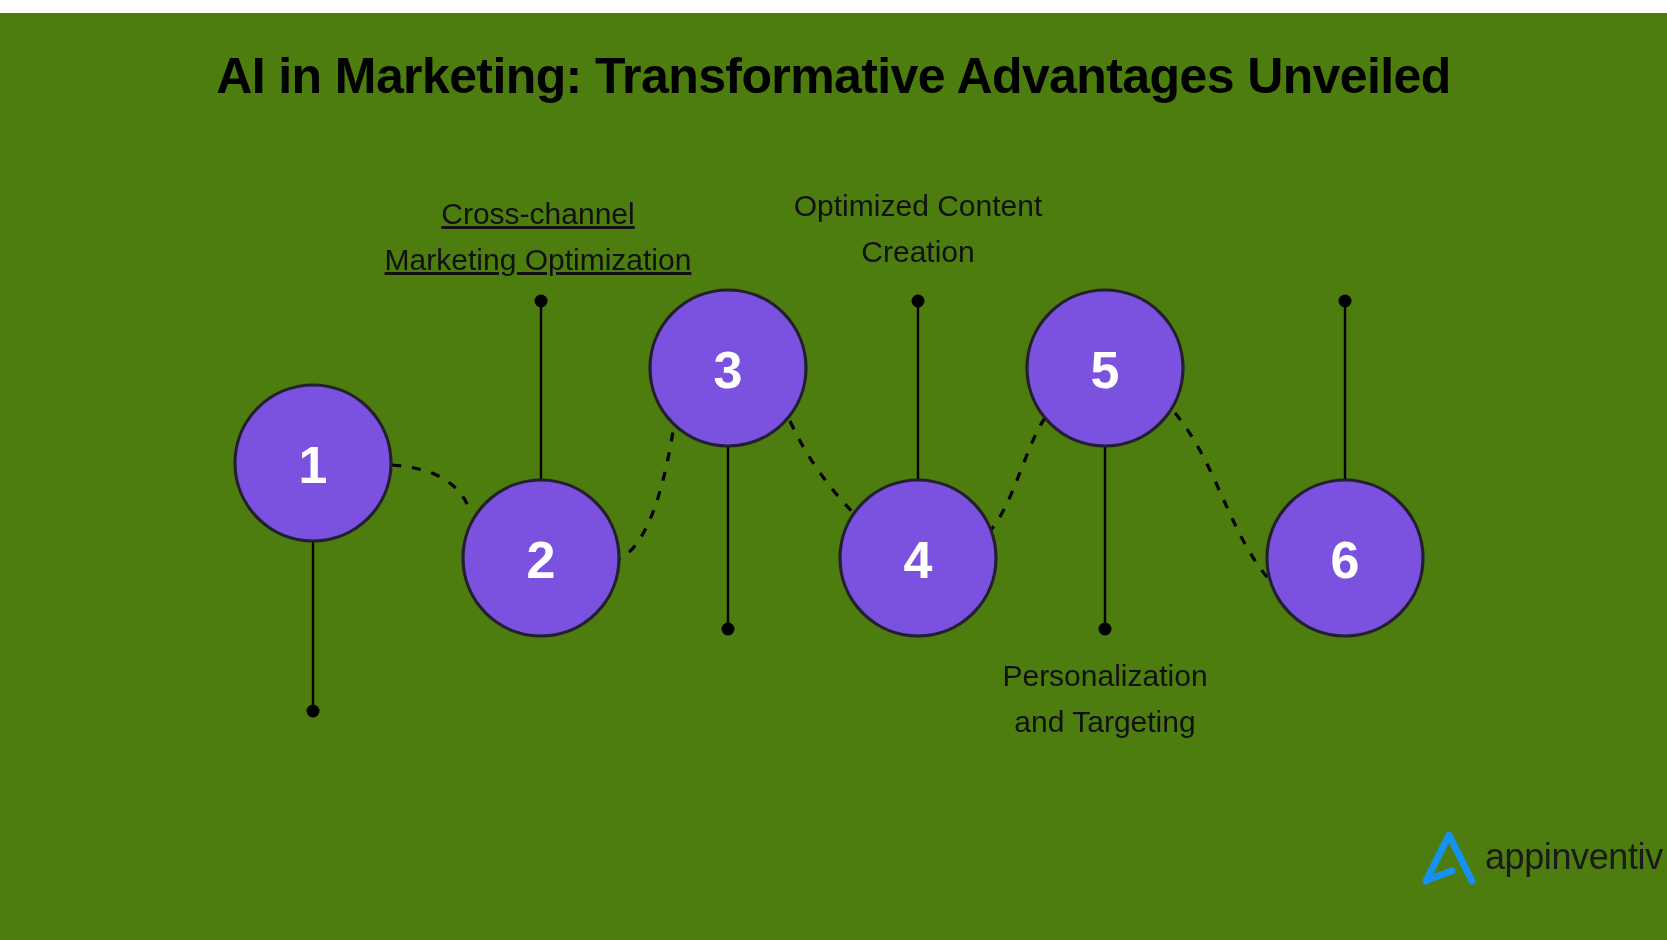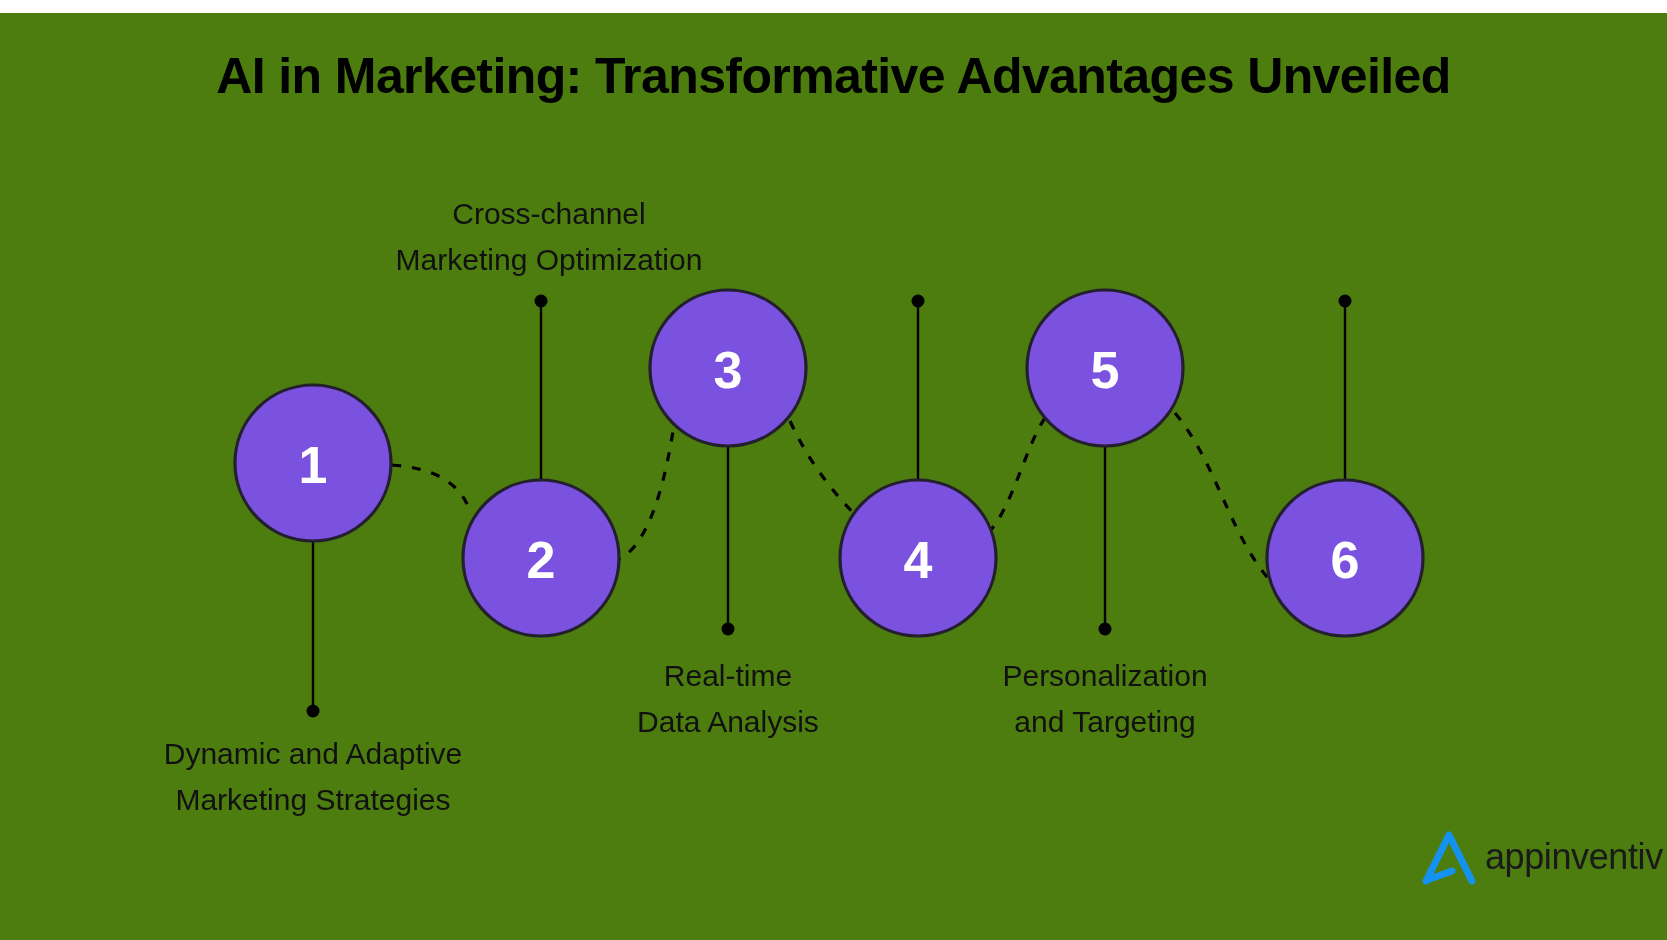--- a/index.html
+++ b/index.html
@@ -163,29 +163,27 @@
       <circle class="node-circle" cx="1105" cy="355" r="78"></circle>
       <text class="node-number" x="1105" y="357">5</text>
     </g>
     <g>
       <circle class="node-circle" cx="1345" cy="545" r="78"></circle>
       <text class="node-number" x="1345" y="547">6</text>
     </g>
 
   </svg>
 
-  <div class="label" style="left:63px; top:718px; width:500px;">Dynamic and Adaptive
-Marketing Strategies</div>
 
-  <div class="label" style="left:299px; top:178px; width:500px;">Cross-channel
+  <div class="label" style="left:288px; top:178px; width:500px;text-decoration:underline;">Cross-channel
 Marketing Optimization</div>
 
-  <div class="label" style="left:528px; top:640px; width:400px;">Real-time
-Data Analysis</div>
 
+  <div class="label" style="left:698px; top:170px; width:440px;">Optimized Content
+Creation</div>
 
   <div class="label" style="left:885px; top:640px; width:440px;text-align:center;">Personalization
 and Targeting</div>
 
 
   <div class="logo">
     <svg class="logo-mark" width="62" height="56" viewBox="0 0 62 56">
       <path d="M 8 52 L 31 6 L 54 52" fill="none" stroke="#1592f0" stroke-width="7" stroke-linecap="round" stroke-linejoin="round"></path>
       <path d="M 9 51 L 34 42" fill="none" stroke="#1592f0" stroke-width="7" stroke-linecap="round" stroke-linejoin="round"></path>
     </svg>

